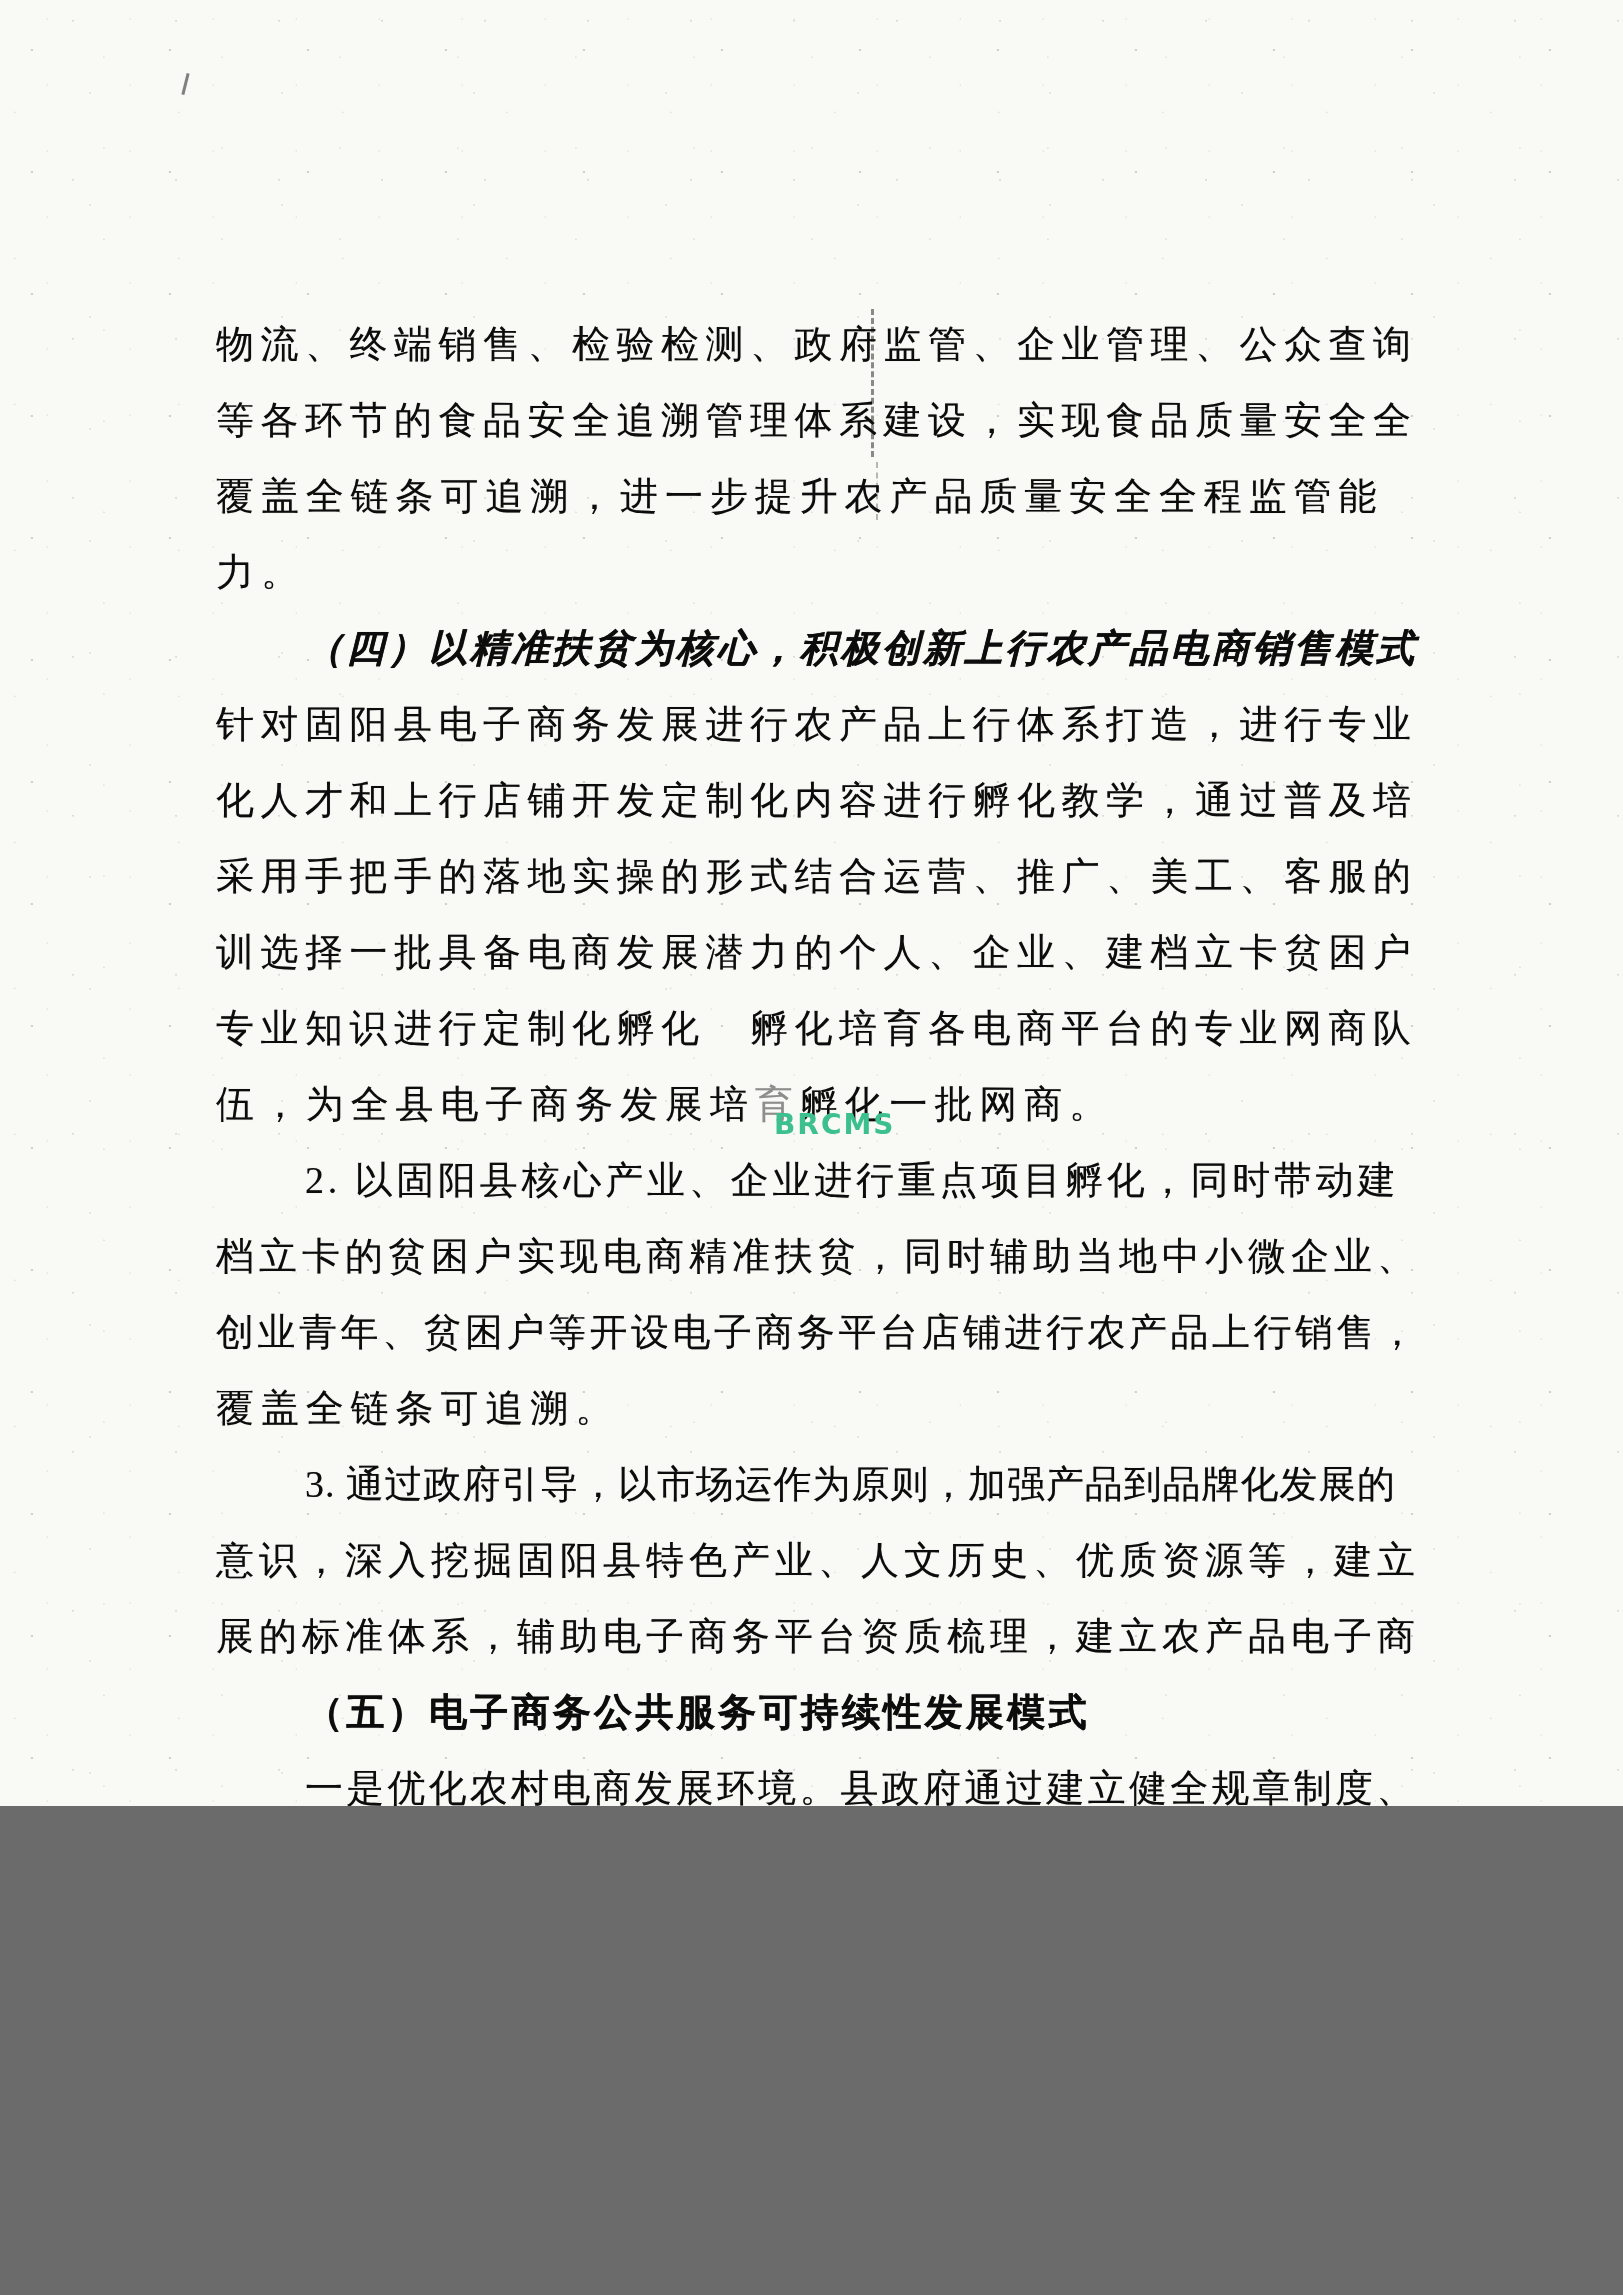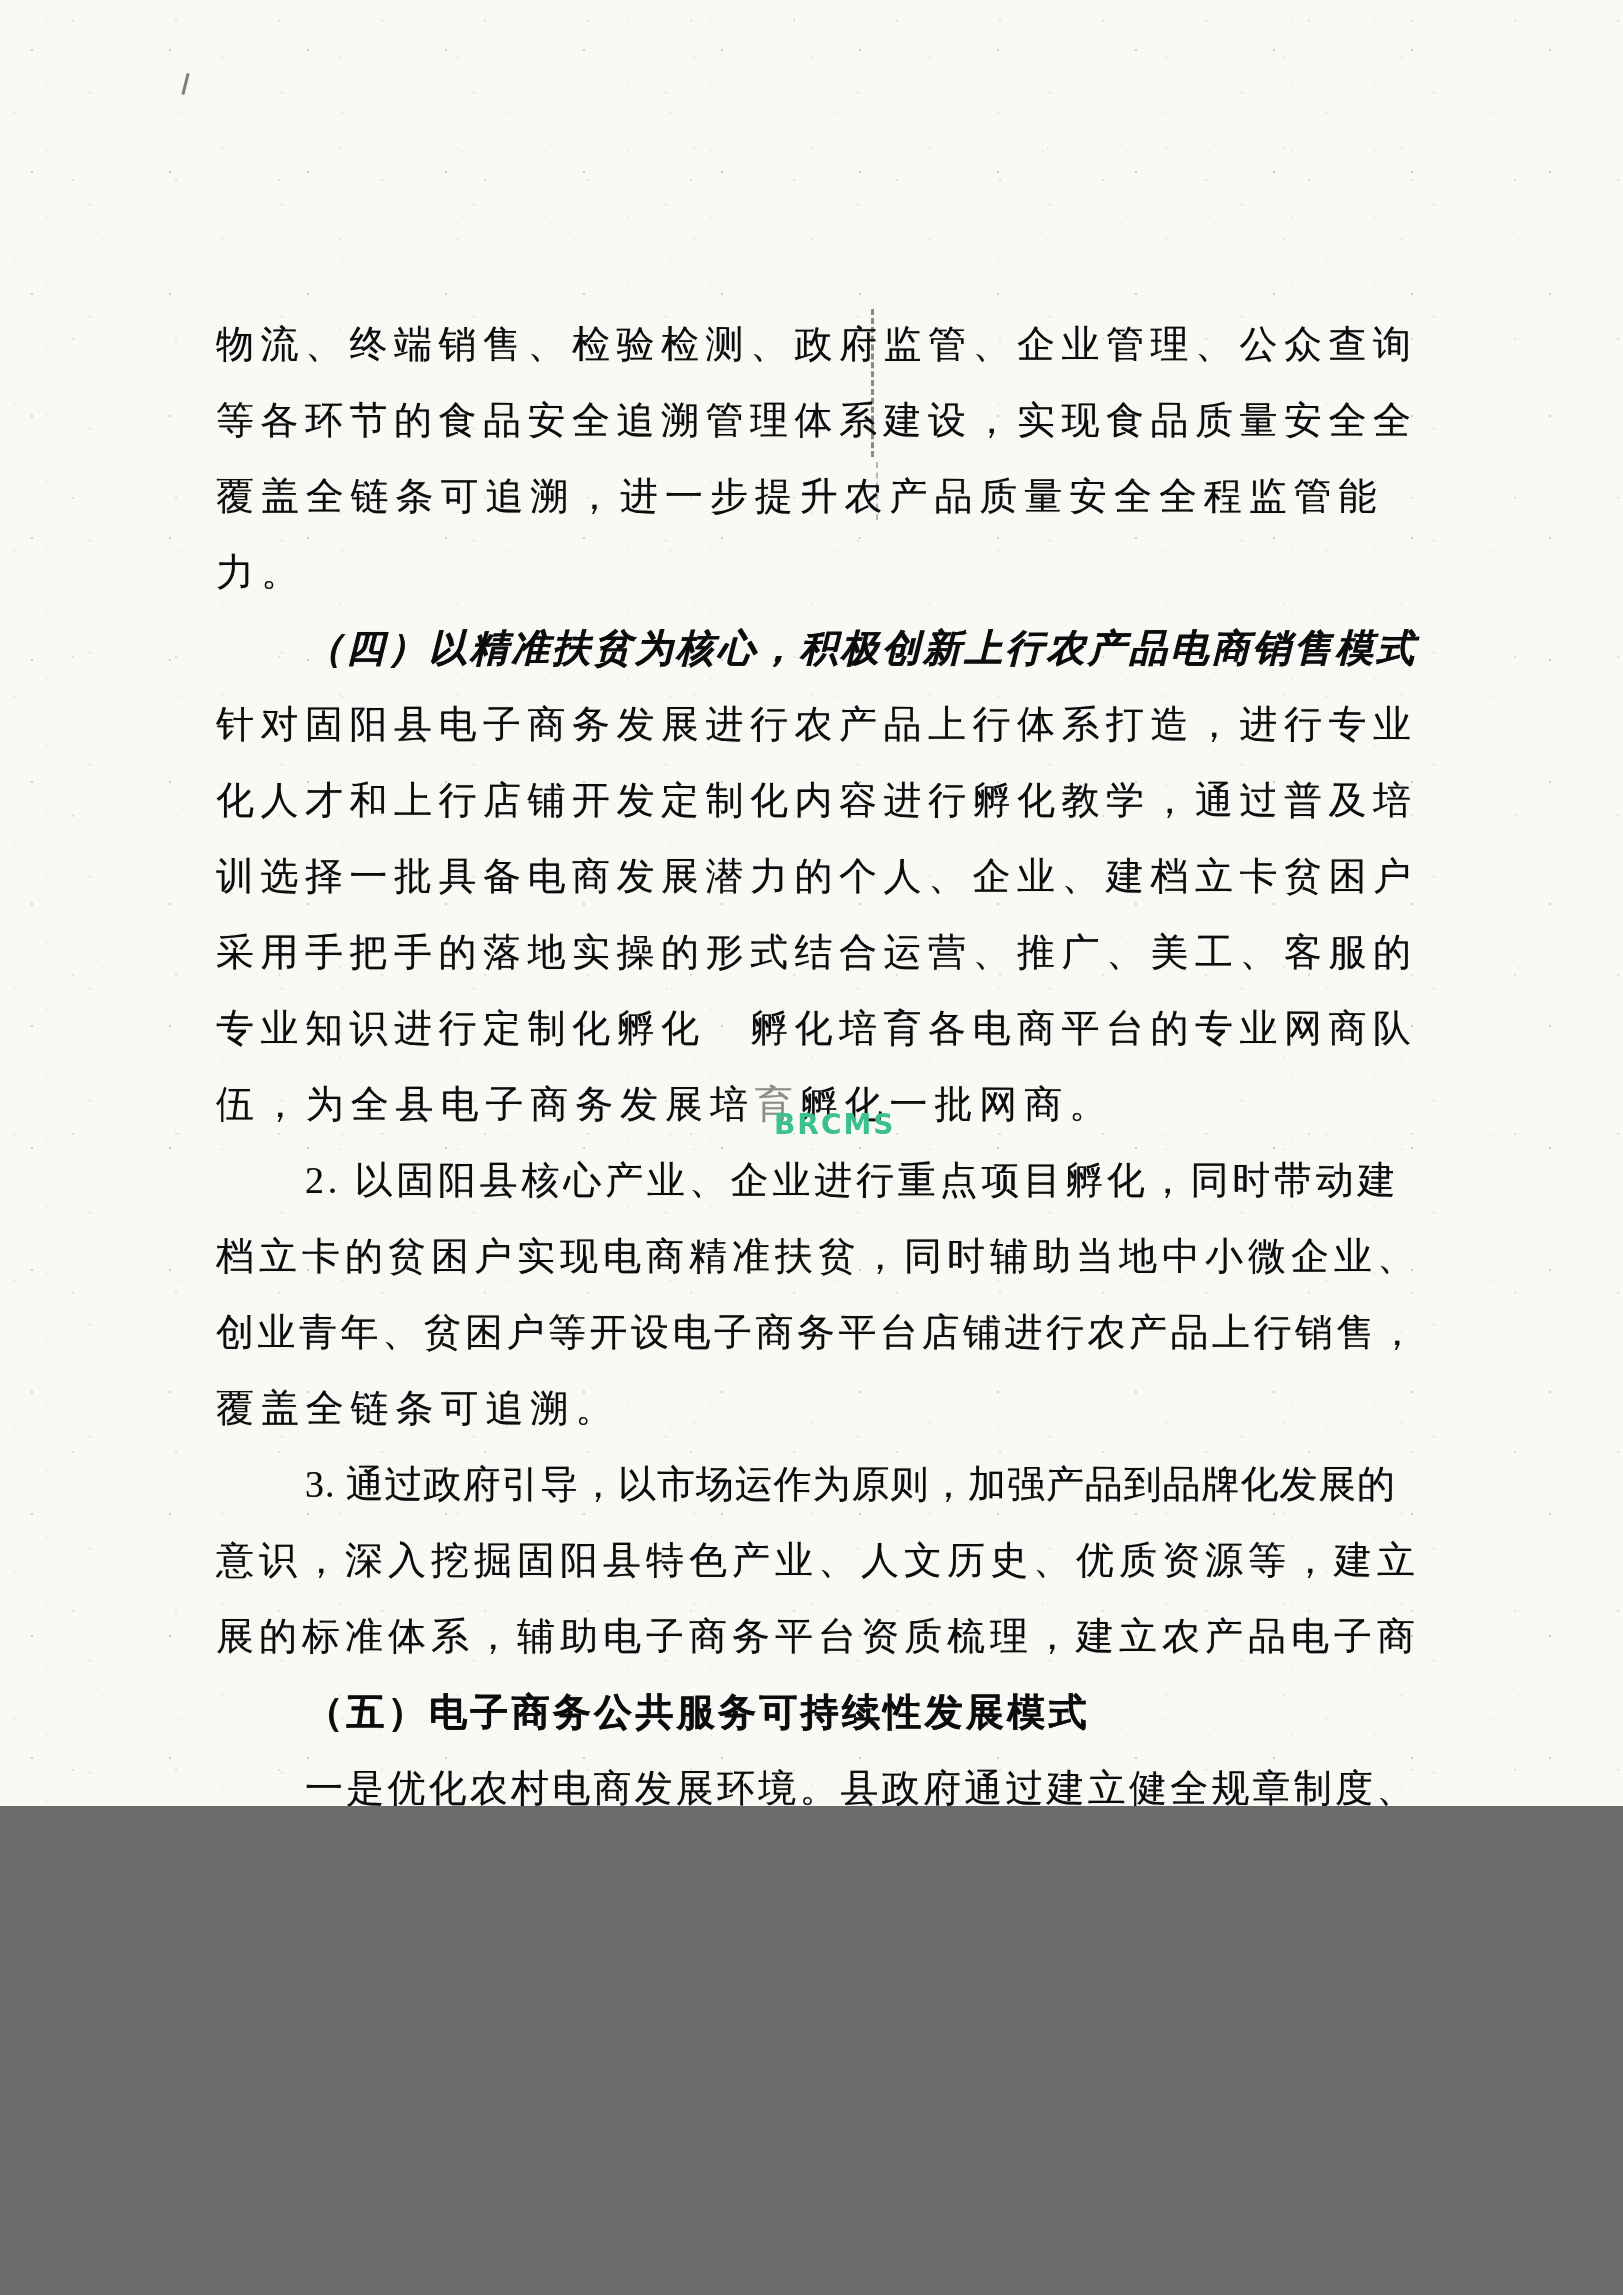--- a/index.html
+++ b/index.html
@@ -100,22 +100,22 @@
   <span class="smudge-line-2"></span>
 
   <div class="text-block">
       <div class="line" style="letter-spacing: 6.5px;"><span>物流、终端销售、检验检测、政府监管、企业管理、公众查询</span></div>
       <div class="line" style="letter-spacing: 6.5px;"><span>等各环节的食品安全追溯管理体系建设，实现食品质量安全全</span></div>
       <div class="line" style="letter-spacing: 6.9px;"><span>覆盖全链条可追溯，进一步提升农产品质量安全全程监管能</span></div>
       <div class="line" style="letter-spacing: 6.9px;"><span>力。</span></div>
       <div class="line indent bold" style="letter-spacing: 3.2px; font-style: italic;"><span>（四）以精准扶贫为核心，积极创新上行农产品电商销售模式</span></div>
       <div class="line" style="letter-spacing: 6.5px;"><span>针对固阳县电子商务发展进行农产品上行体系打造，进行专业</span></div>
       <div class="line" style="letter-spacing: 6.5px;"><span>化人才和上行店铺开发定制化内容进行孵化教学，通过普及培</span></div>
+      <div class="line" style="letter-spacing: 6.5px;"><span>采用手把手的落地实操的形式结合运营、推广、美工、客服的</span></div>
       <div class="line" style="letter-spacing: 6.5px;"><span>训选择一批具备电商发展潜力的个人、企业、建档立卡贫困户</span></div>
-      <div class="line" style="letter-spacing: 6.5px;"><span>采用手把手的落地实操的形式结合运营、推广、美工、客服的</span></div>
       <div class="line" style="letter-spacing: 6.5px;"><span>专业知识进行定制化孵化　孵化培育各电商平台的专业网商队</span></div>
       <div class="line" style="letter-spacing: 6.9px;"><span>伍，为全县电子商务发展培</span><span class="faded">育</span><span>孵化一批网商。</span></div>
       <div class="line indent" style="letter-spacing: 3.8px;"><span>2. 以固阳县核心产业、企业进行重点项目孵化，同时带动建</span></div>
       <div class="line" style="letter-spacing: 5px;"><span>档立卡的贫困户实现电商精准扶贫，同时辅助当地中小微企业、</span></div>
       <div class="line" style="letter-spacing: 3.5px;"><span>创业青年、贫困户等开设电子商务平台店铺进行农产品上行销售，</span></div>
       <div class="line" style="letter-spacing: 6.9px;"><span>覆盖全链条可追溯。</span></div>
       <div class="line indent" style="letter-spacing: 0.9px;"><span>3. 通过政府引导，以市场运作为原则，加强产品到品牌化发展的</span></div>
       <div class="line" style="letter-spacing: 5px;"><span>意识，深入挖掘固阳县特色产业、人文历史、优质资源等，建立</span></div>
       <div class="line" style="letter-spacing: 5px;"><span>展的标准体系，辅助电子商务平台资质梳理，建立农产品电子商</span></div>
       <div class="line indent bold" style="letter-spacing: 3.3px;"><span>（五）电子商务公共服务可持续性发展模式</span></div>

